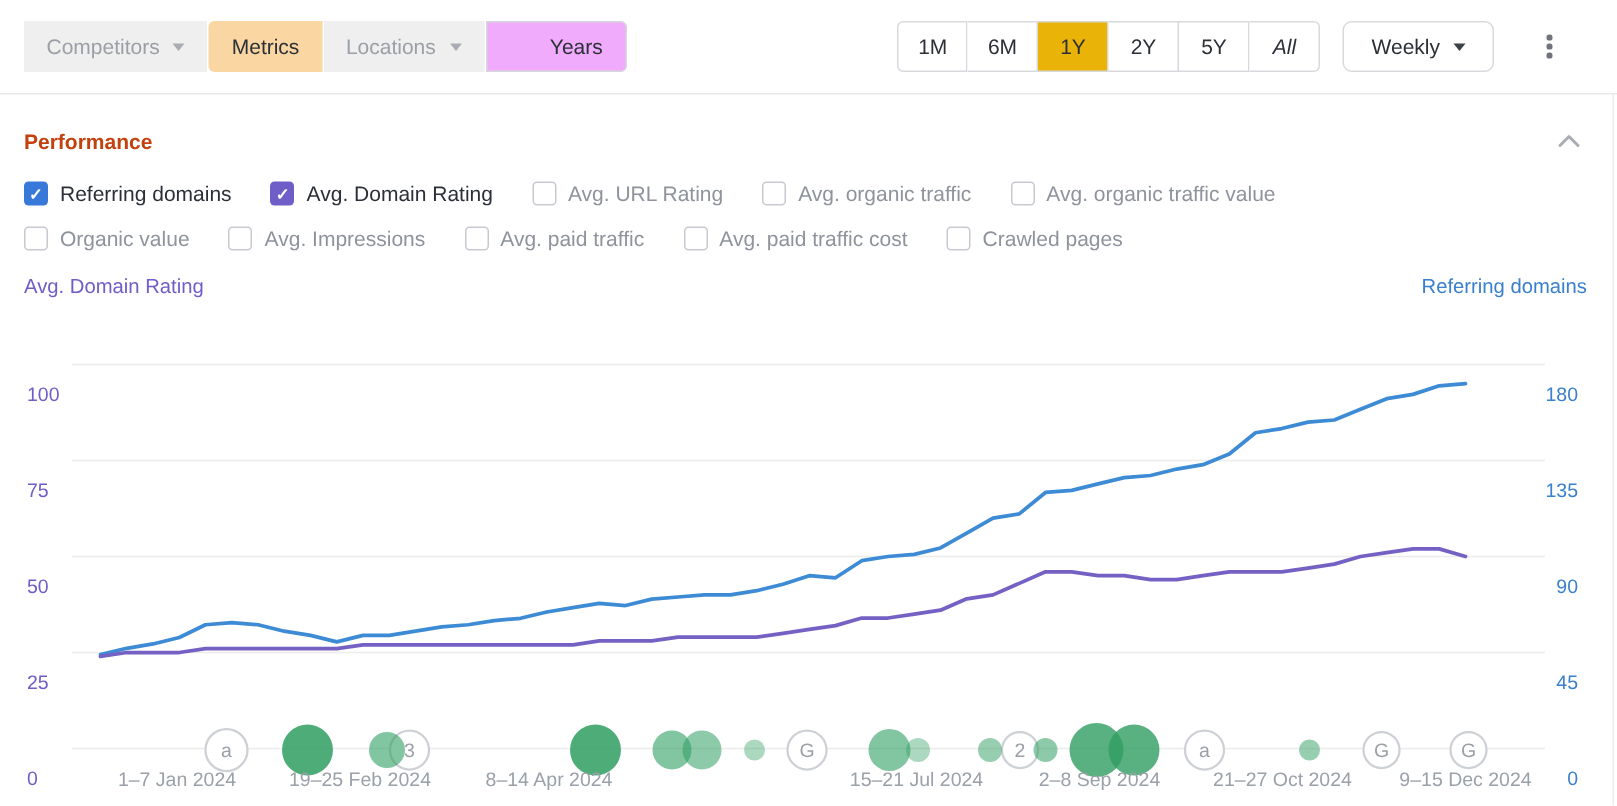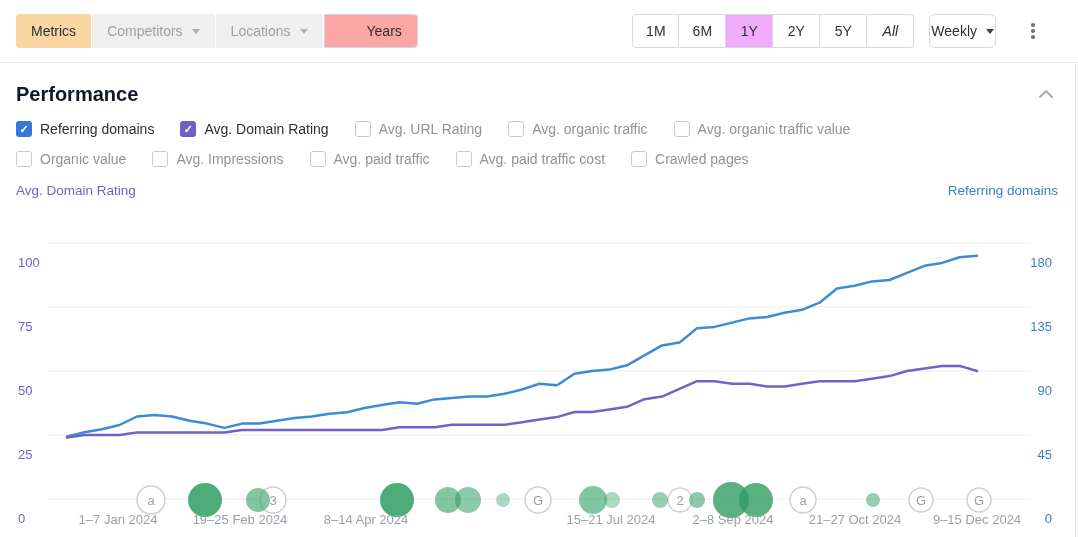--- a/index.html
+++ b/index.html
@@ -7,41 +7,41 @@
     margin: 0; width: 1078px; height: 537px; background: #fff;
     font-family: "Liberation Sans", sans-serif; color: #2b2f36;
     position: relative; overflow: hidden;
   }
   .toolbar { height: 63px; display: flex; align-items: center; justify-content: space-between;
              padding: 0 36px 0 16px; border-bottom: 1px solid #e9eaec; }
   .tab-group { display: flex; gap: 1px; }
   .tab { height: 34px; padding: 0 15px; border: none; background: #efefef; color: #9b9fa6;
          font-size: 14px; font-family: inherit; display: flex; align-items: center; cursor: pointer; }
   .tab.active { background: #fad7a2; color: #2b2f36; border-radius: 4px 0 0 4px; }
-  .tab.outlined { background: #fca5a5; border: 1px solid #d5d7da; border-radius: 0 4px 4px 0; color: #2b2f36; padding-left: 42px; }
+  .tab.outlined { background: #f0abfc; border: 1px solid #d5d7da; border-radius: 0 4px 4px 0; color: #2b2f36; padding-left: 42px; }
   .caret { width: 0; height: 0; border-left: 4.5px solid transparent; border-right: 4.5px solid transparent;
            border-top: 5.5px solid #a9adb3; margin-left: 9px; }
   .toolbar-right { display: flex; align-items: center; justify-content: center; }
   .range-group { display: flex; }
   .range { width: 47px; height: 34px; background: #fff; border: 1px solid #d7d9dc; border-left: none;
            font-size: 14px; font-family: inherit; color: #2b2f36; cursor: pointer; }
   .range:first-child { border-left: 1px solid #d7d9dc; border-radius: 4px 0 0 4px; }
   .range:last-child { border-radius: 0 4px 4px 0; font-style: italic; }
-  .range.active { background: #f0abfc; }
-  .dropdown { margin-left: 15px; height: 34px; padding: 0 1px; background: #fff; border: 1px solid #d7d9dc;
+  .range.active { background: #eab308; }
+  .dropdown { margin-left: 15px; height: 34px; padding: 0 18px; background: #fff; border: 1px solid #d7d9dc;
               border-radius: 6px; font-size: 14px; font-family: inherit; color: #2b2f36;
               display: flex; align-items: center; cursor: pointer; }
   .dd-caret { width: 0; height: 0; border-left: 4px solid transparent; border-right: 4px solid transparent;
               border-top: 5px solid #3c4047; margin-left: 9px; }
   .kebab { margin-left: 28px; width: 18px; height: 26px; background: none; border: none; cursor: pointer;
            display: flex; flex-direction: column; align-items: center; justify-content: center; gap: 2.5px; padding: 0; }
   .kebab .dot { width: 3.5px; height: 3.5px; border-radius: 50%; background: #6f747c; }
   .section-header { display: flex; align-items: center; justify-content: space-between;
                     padding: 0 22px 0 16px; margin-top: 22px; }
-  .section-header h2 { font-size: 20px; line-height: 19px; margin: 0; color: #0f172a; }
+  .section-header h2 { font-size: 14px; line-height: 19px; margin: 0; color: #c2410c; }
   .collapse { background: none; border: none; cursor: pointer; padding: 2px; }
   .metric-row { display: flex; align-items: center; gap: 26px; padding-left: 16px; }
   #metrics-row-1 { margin-top: 17px; }
   #metrics-row-2 { margin-top: 14px; }
   .metric { display: flex; align-items: center; gap: 8px; font-size: 14px; cursor: pointer; }
   .cb { width: 16px; height: 16px; border-radius: 3px; border: 1px solid #c6cad0; background: #fff;
         display: flex; align-items: center; justify-content: center; color: #fff;
         font-size: 11px; font-weight: bold; }
   .cb.on { border: none; }
   .ml { color: #2b3038; }
@@ -53,26 +53,26 @@
   .chart { position: absolute; top: 235px; left: 0; width: 1078px; height: 302px; }
   .gridline { stroke: #ececec; stroke-width: 1; }
   #chart-svg text { font-size: 13px; font-family: "Liberation Sans", sans-serif; }
   .right-edge { position: absolute; top: 63px; right: 2px; bottom: 0; width: 1px; background: #ececec; }
 </style>
 </head>
 <body>
 
 <div class="toolbar">
   <div class="tab-group" id="tab-group">
-      <button class="tab active">
-        <span>Metrics</span>
-      </button>
       <button class="tab">
         <span>Competitors</span>
         <span class="caret"></span>
+      </button>
+      <button class="tab active">
+        <span>Metrics</span>
       </button>
       <button class="tab">
         <span>Locations</span>
         <span class="caret"></span>
       </button>
       <button class="tab outlined">
         <span>Years</span>
       </button>
     </div>
   <div class="toolbar-right">

